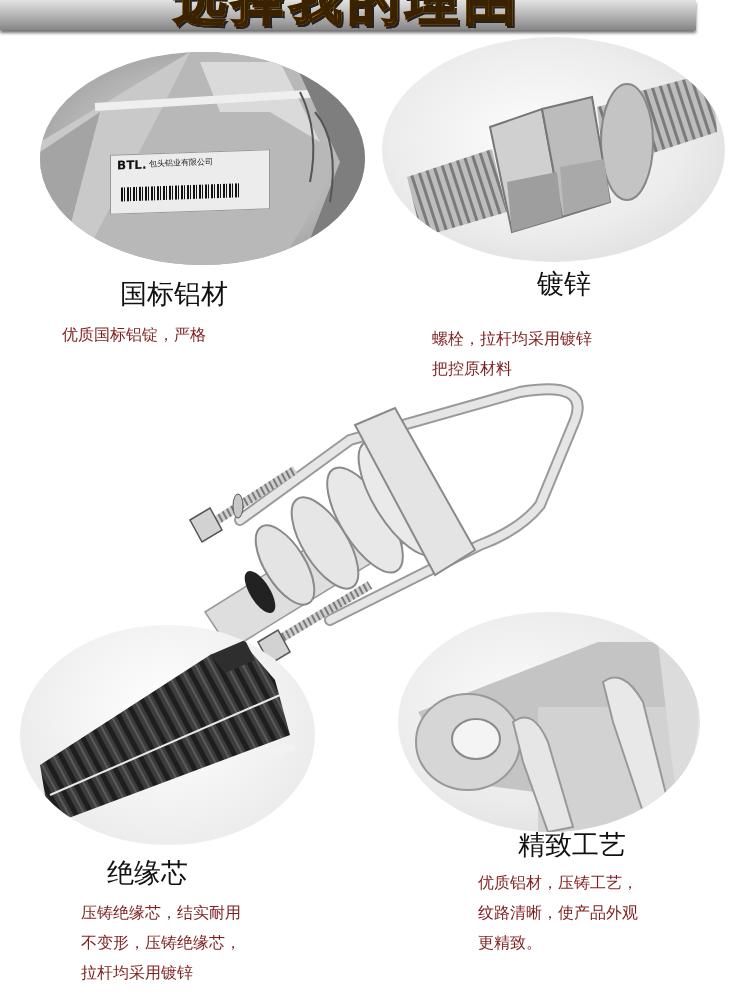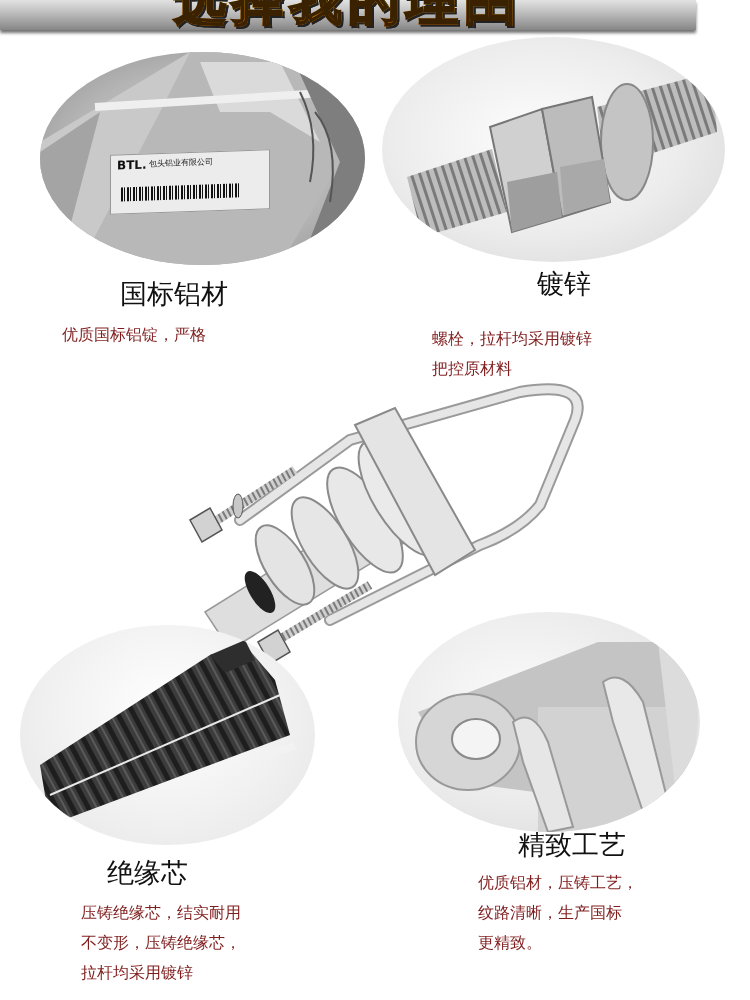--- a/index.html
+++ b/index.html
@@ -174,15 +174,15 @@
 <div class="feature-title t3">绝缘芯</div>
 <div class="feature-body b3">
   <div>压铸绝缘芯，结实耐用</div>
   <div>不变形，压铸绝缘芯，</div>
   <div>拉杆均采用镀锌</div>
 </div>
 
 <div class="feature-title t4">精致工艺</div>
 <div class="feature-body b4">
   <div>优质铝材，压铸工艺，</div>
-  <div>纹路清晰，生产国标</div>
+  <div>纹路清晰，使产品外观</div>
   <div>更精致。</div>
 </div>
 
 </body></html>

